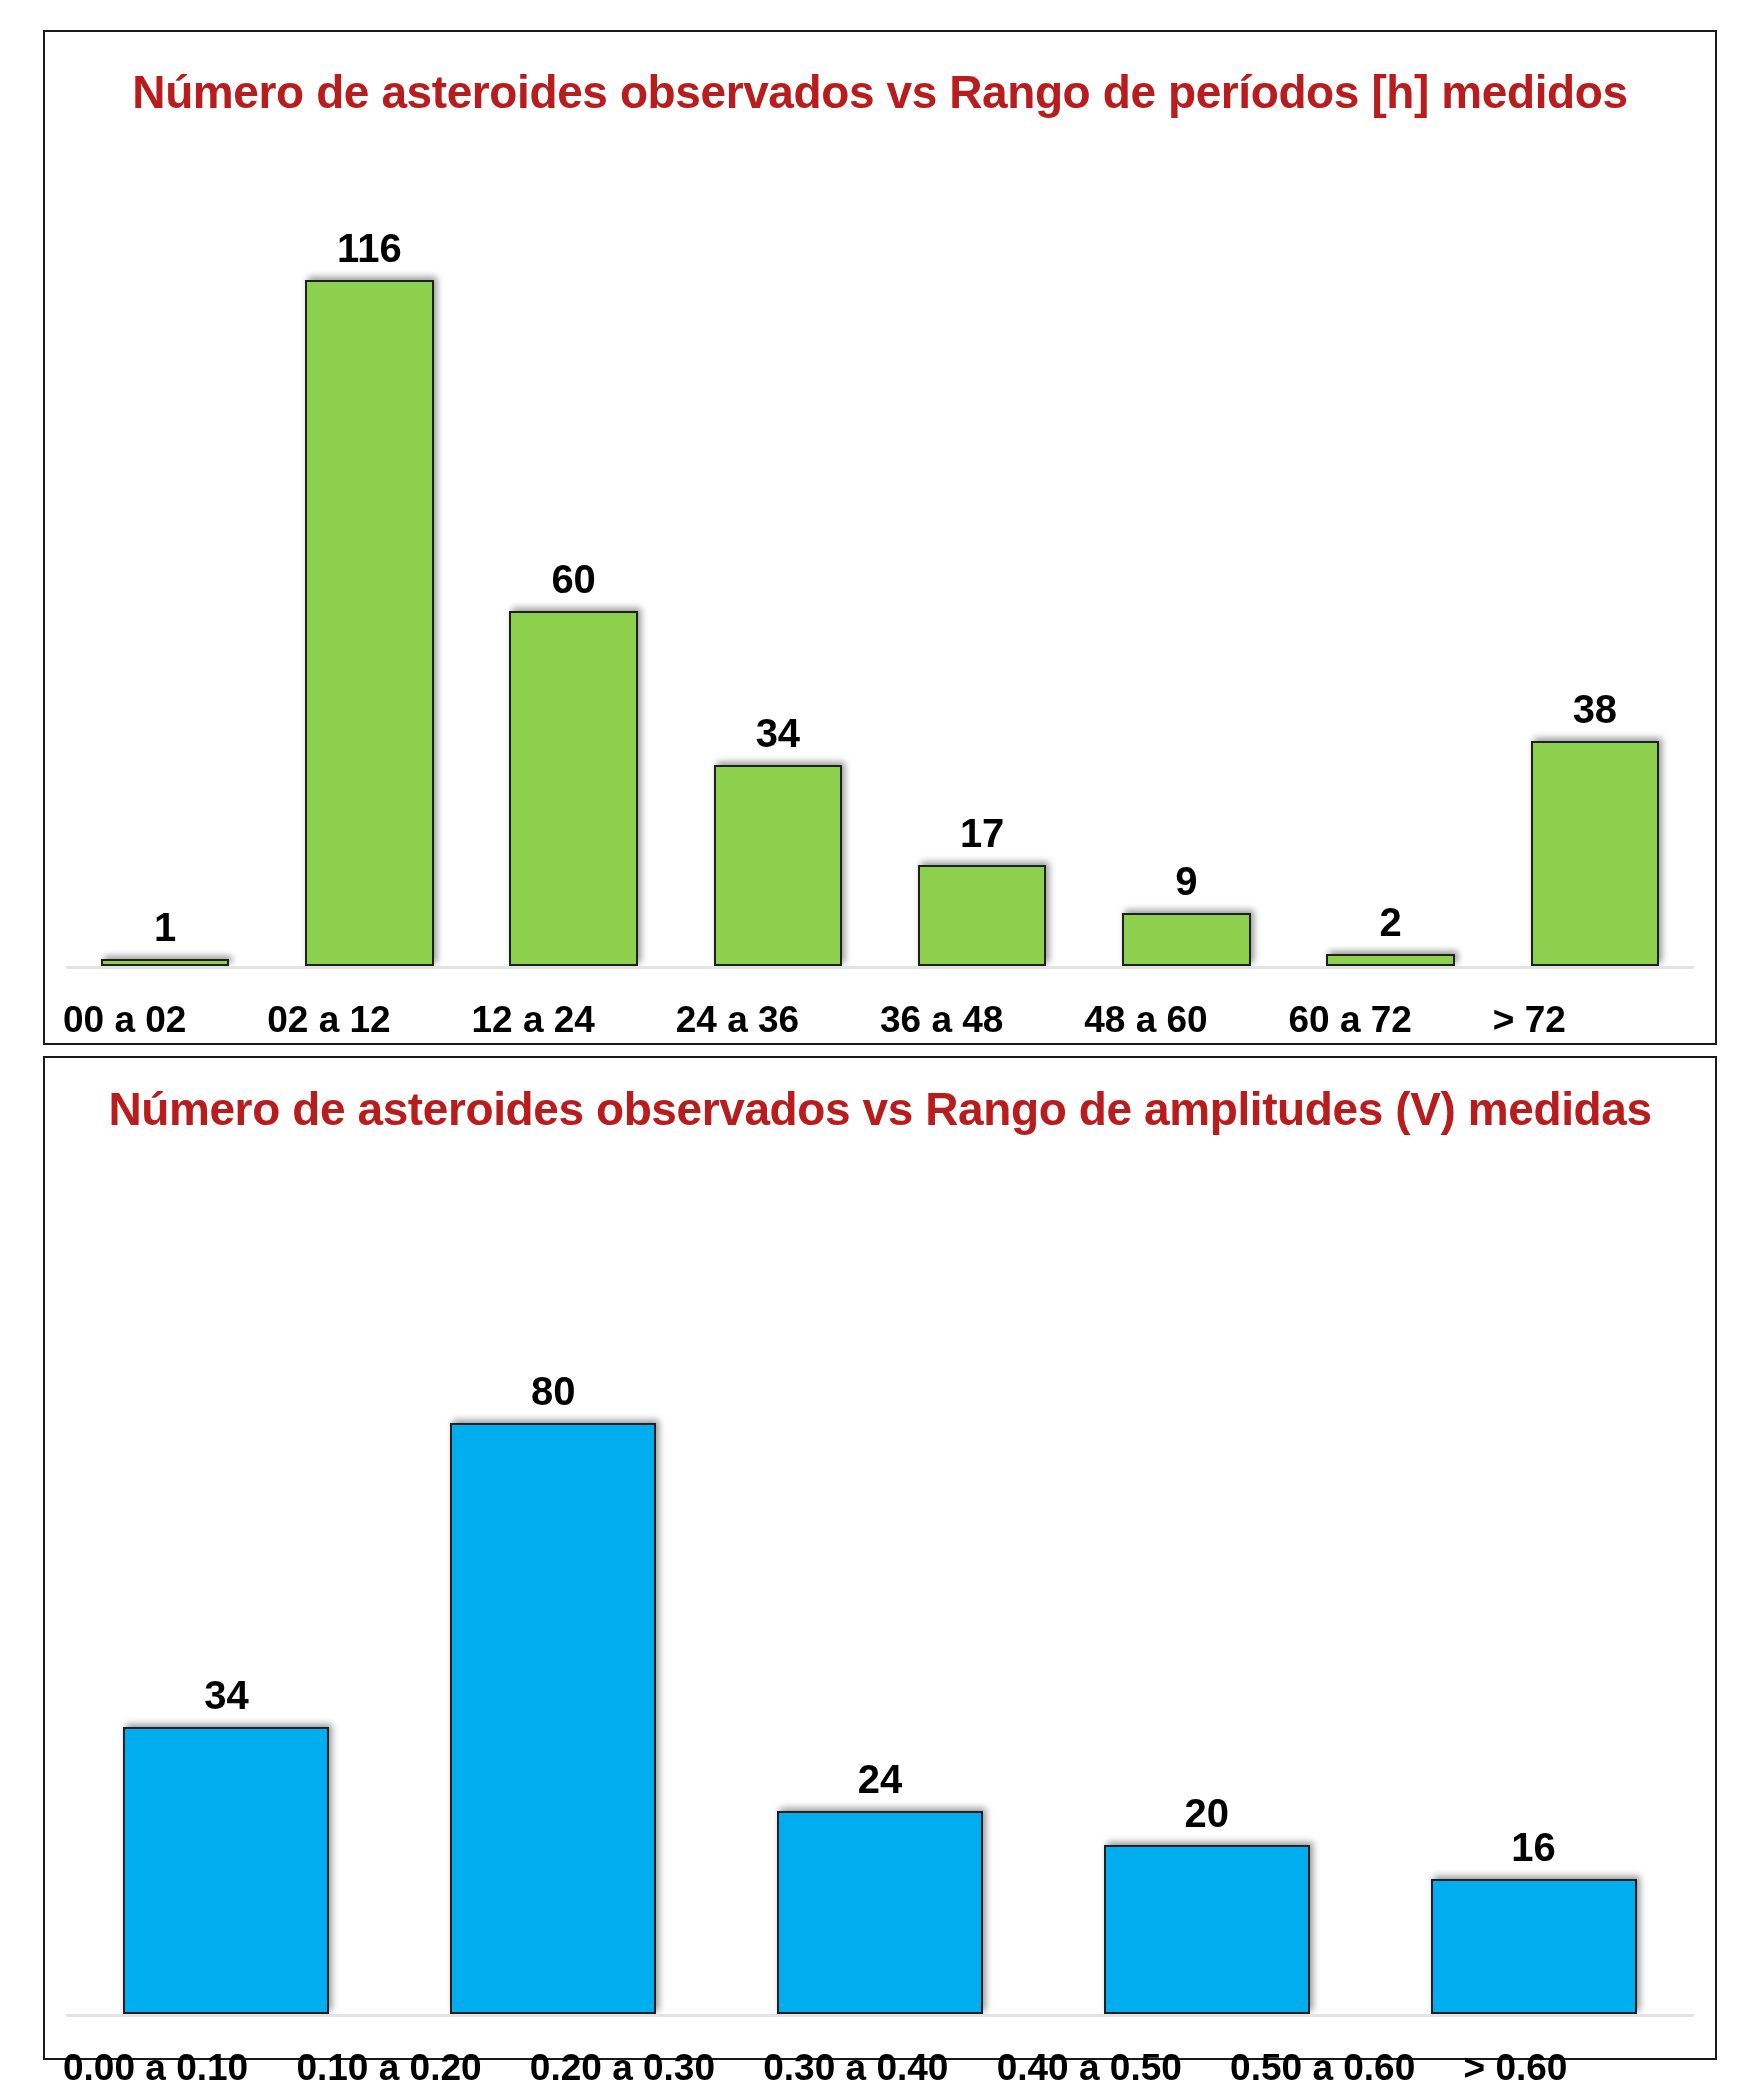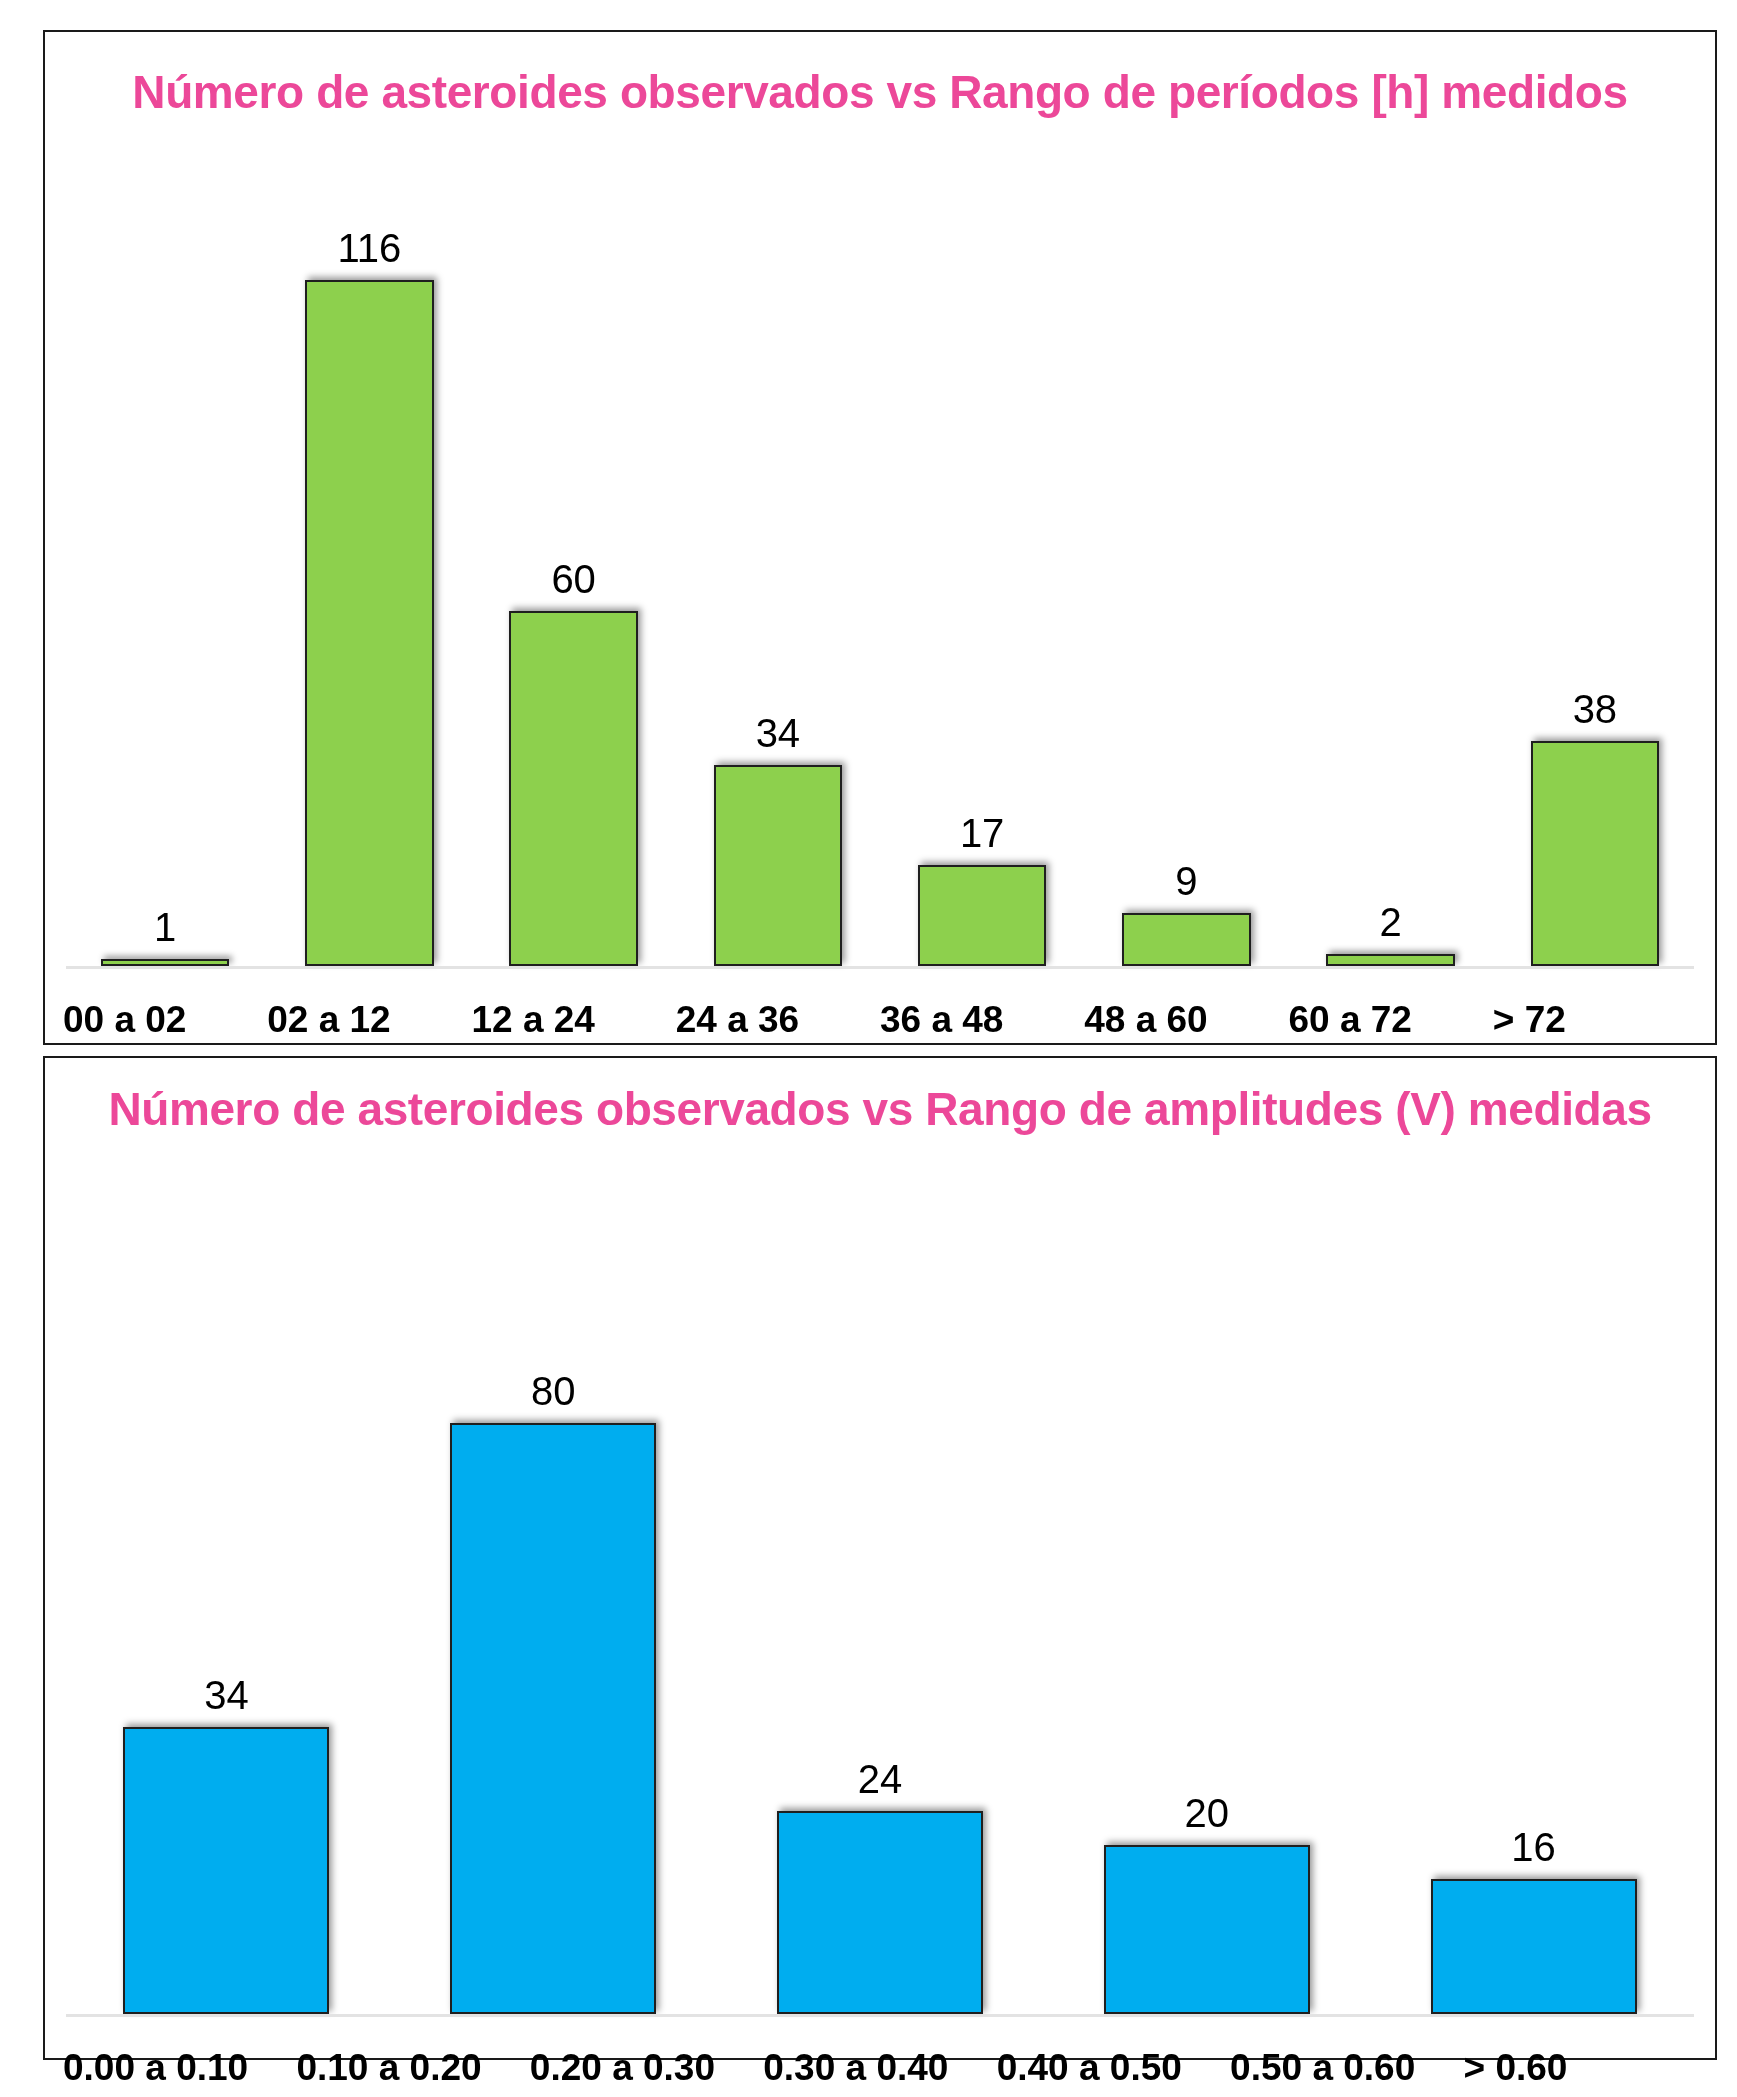--- a/index.html
+++ b/index.html
@@ -5,40 +5,40 @@
   html,body{margin:0;padding:0;background:#ffffff;}
   body{width:1738px;height:2097px;position:relative;overflow:hidden;
        font-family:"Liberation Sans","DejaVu Sans",sans-serif;}
 
   .chart-panel{position:absolute;left:43px;width:1674px;
                background:#ffffff;border:2.2px solid #1a1a1a;box-sizing:border-box;}
   #panel-periods{top:30px;height:1015px;}
   #panel-amplitudes{top:1056px;height:1004px;}
 
   .chart-title{position:absolute;left:0;right:0;text-align:center;
-               font-weight:bold;color:#ec4899;letter-spacing:-0.4px;}
+               font-weight:bold;color:#b91c1c;letter-spacing:-0.4px;}
   #panel-periods .chart-title{top:33px;font-size:46px;}
   #panel-amplitudes .chart-title{top:24px;font-size:46px;}
 
   .plot-area{position:absolute;left:0;right:0;}
   #plot-periods{top:112px;height:825px;}
   #plot-amplitudes{top:97px;height:862px;}
 
   .baseline{position:absolute;left:21px;right:21px;bottom:0;
             height:3px;background:#e3e3e3;}
 
   .bars{position:absolute;left:0;right:0;top:0;bottom:3px;
         display:flex;align-items:flex-end;
         padding:0 18px;box-sizing:border-box;}
 
   .bar-slot{flex:1 1 0;display:flex;flex-direction:column;
             align-items:center;justify-content:flex-end;height:100%;
             position:relative;}
 
-  .bar-value{font-size:40px;font-weight:normal;color:#000000;
+  .bar-value{font-size:40px;font-weight:bold;color:#000000;
              line-height:1;margin-bottom:12px;white-space:nowrap;}
 
   .bar-rect{width:63%;border:2.2px solid #1f1f1f;box-sizing:border-box;
             box-shadow:3px -3px 6.7px rgba(0,0,0,0.40);}
   .bar-rect.green{background:#8DD04D;}
   .bar-rect.blue{background:#00ADEF;}
 
   .axis-labels{position:absolute;left:0;right:0;
                display:flex;padding:0 18px;box-sizing:border-box;}
   #axis-periods{top:967px;}

